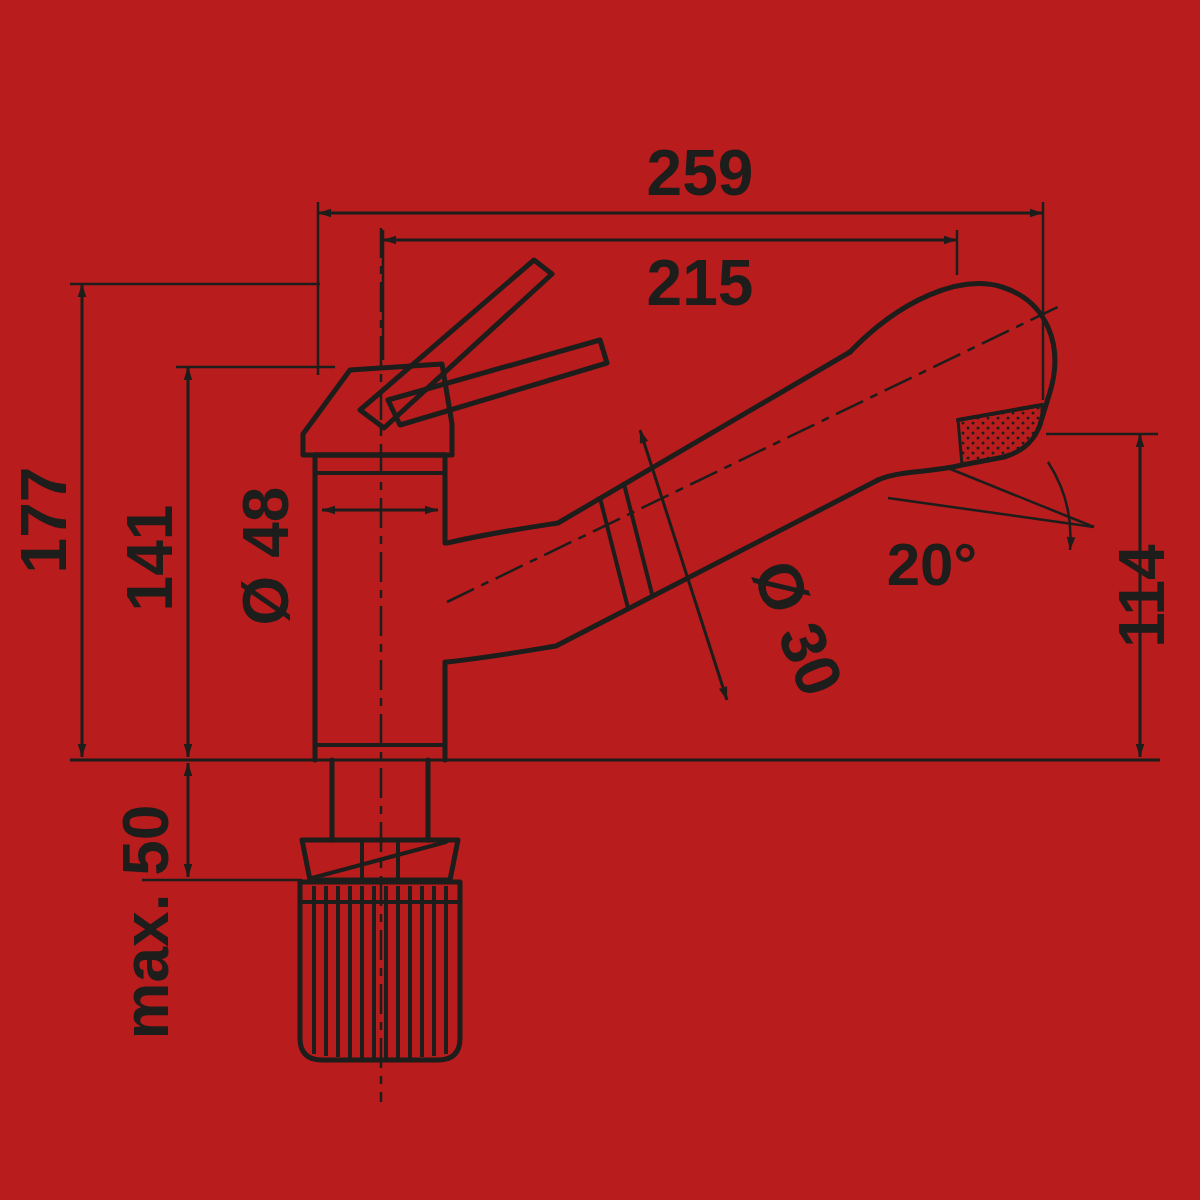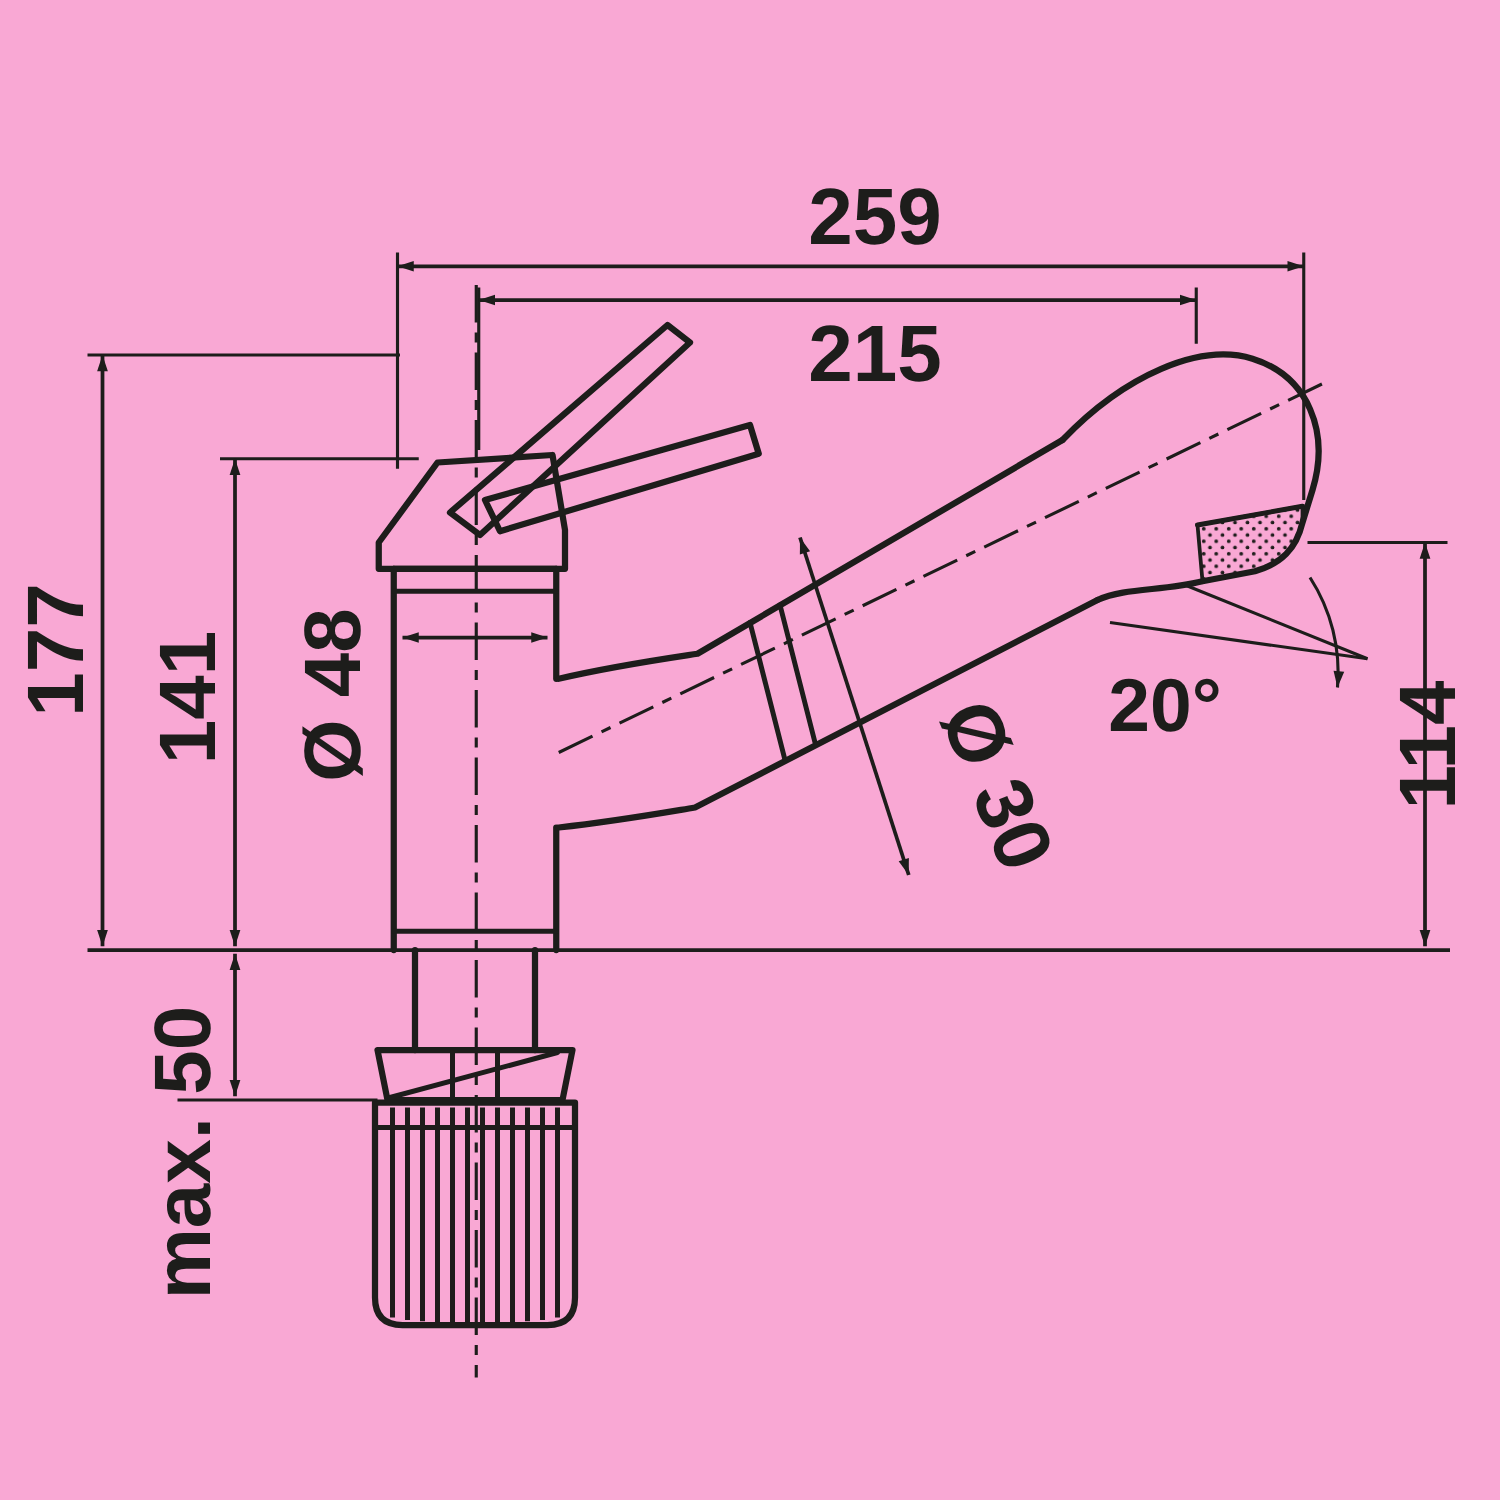--- a/index.html
+++ b/index.html
@@ -7,21 +7,21 @@
     padding: 0;
     background: #ffffff;
     width: 1200px;
     height: 1200px;
     overflow: hidden;
   }
   .stage {
     position: relative;
     width: 1200px;
     height: 1200px;
-    background: #f9a8d4;
+    background: #b91c1c;
   }
   svg { display: block; }
   .obj   { stroke: #1d1d1b; stroke-width: 5;   fill: none; stroke-linecap: round; stroke-linejoin: round; }
   .obj-thin { stroke: #1d1d1b; stroke-width: 4; fill: none; stroke-linecap: round; }
   .dim   { stroke: #1d1d1b; stroke-width: 3;   fill: none; }
   .ext   { stroke: #1d1d1b; stroke-width: 2.5; fill: none; }
   .cline { stroke: #1d1d1b; stroke-width: 2.5; fill: none; stroke-dasharray: 30 8 8 8; }
   .dim-label {
     font-family: "Liberation Sans", "DejaVu Sans", sans-serif;
     font-weight: bold;

